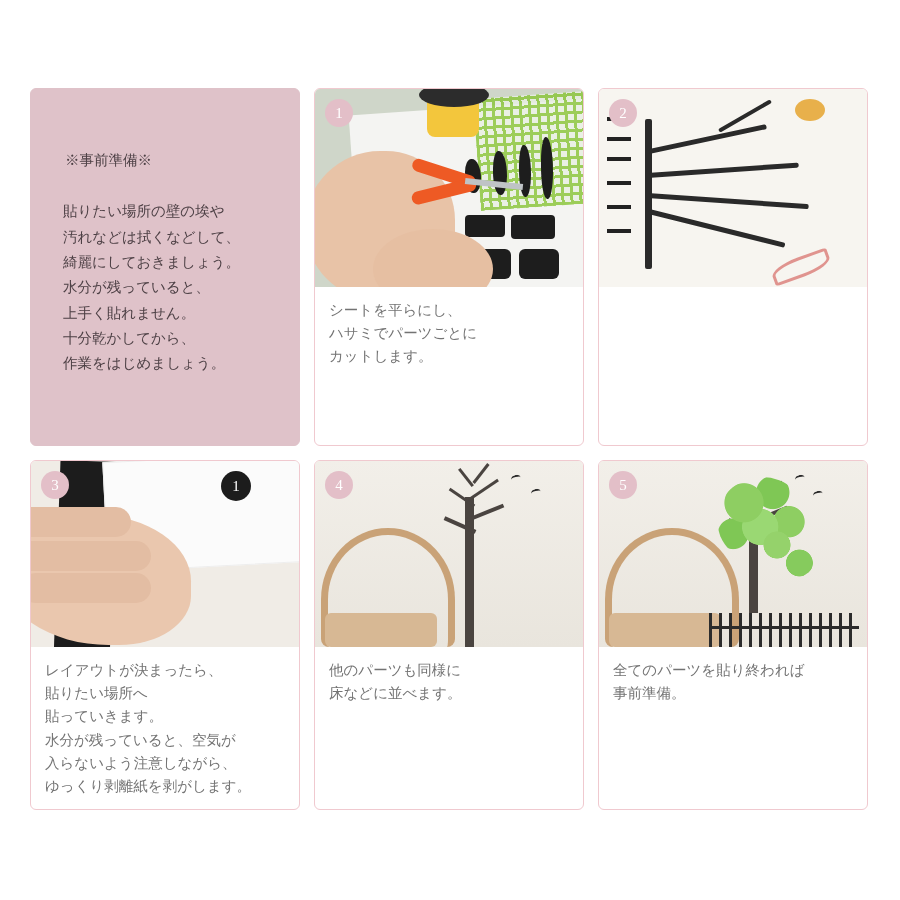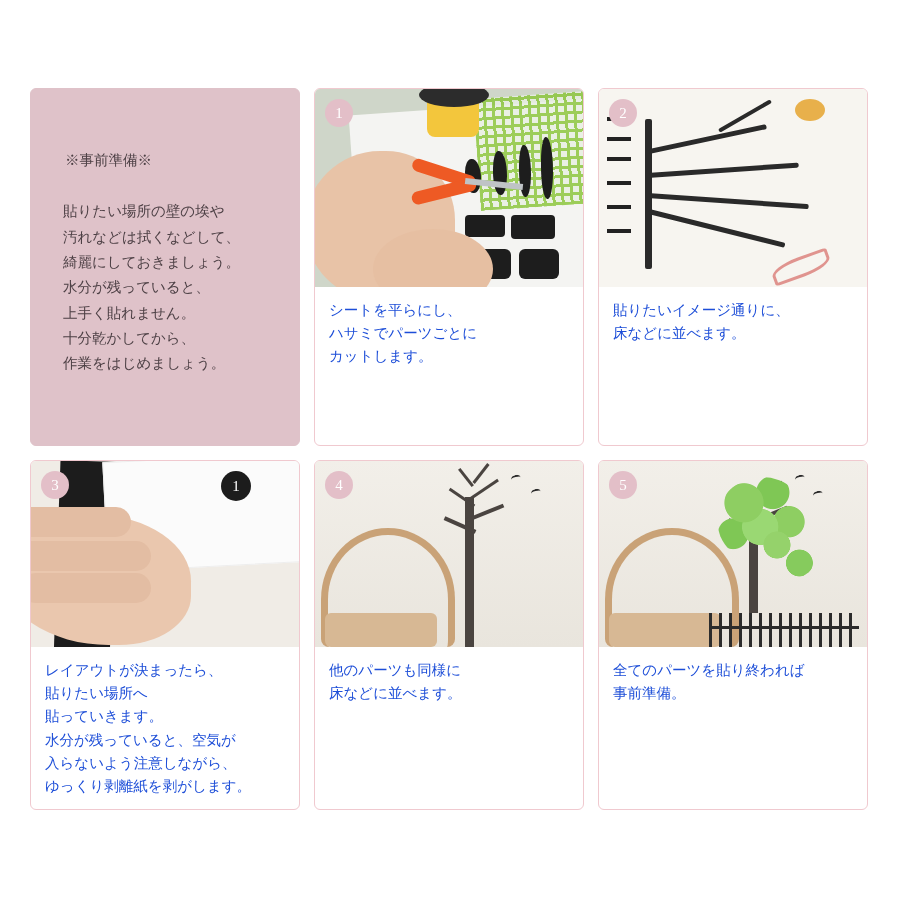--- a/index.html
+++ b/index.html
@@ -104,21 +104,21 @@
     font-family: "Liberation Serif", serif;
     display: flex;
     align-items: center;
     justify-content: center;
     z-index: 6;
   }
   .caption {
     padding: 12px 14px 10px 14px;
     font-size: 14.5px;
     line-height: 1.6;
-    color: #1d4ed8;
+    color: #737373;
     white-space: pre-line;
   }
 
   
   .p1 { background: #cfd6c9; }
   .p1 .sheet {
     position: absolute; left: 40px; top: 18px; width: 240px; height: 190px;
     background: #f4f4f2; transform: rotate(-4deg);
   }
   .p1 .stripes {
@@ -289,22 +289,20 @@
         <div class="comb" style="top:28px;width:22px;height:4px;"></div>
         <div class="comb" style="top:48px;width:24px;height:4px;"></div>
         <div class="comb" style="top:68px;width:24px;height:4px;"></div>
         <div class="comb" style="top:92px;width:24px;height:4px;"></div>
         <div class="comb" style="top:116px;width:24px;height:4px;"></div>
         <div class="comb" style="top:140px;width:24px;height:4px;"></div>
         <div class="bud"></div>
         <div class="scissors-small"></div>
         <div class="badge">2</div>
       </div>
-      <div class="caption">貼りたいイメージ通りに、
-床などに並べます。</div>
     </div>
 
     <div class="card row2">
       <div class="photo p3">
         <div class="strip"></div>
         <div class="paper"></div>
         <div class="dot">1</div>
         <div class="hand"></div>
         <div class="finger" style="left:-20px;top:46px;width:120px;height:30px;"></div>
         <div class="finger" style="left:-20px;top:80px;width:140px;height:30px;"></div>

